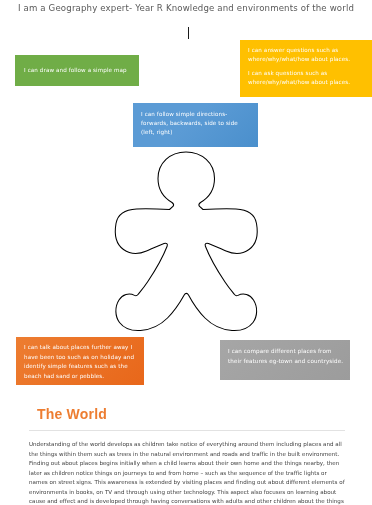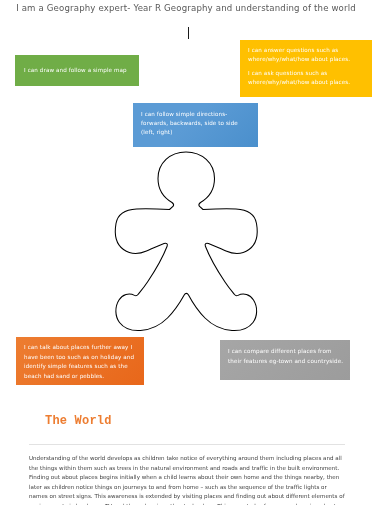--- a/index.html
+++ b/index.html
@@ -115,25 +115,25 @@
   }
 
   
   .section {
     position: absolute;
     left: 29px;
     top: 398px;
     width: 316px;
   }
   .section-heading {
-    font-family: Liberation Mono, monospace;
-    font-size: 12px;
+    font-family: Liberation Sans, sans-serif;
+    font-size: 14px;
     font-weight: bold;
     color: #ed7d31;
-    margin: 16px;
+    margin: 8px;
     letter-spacing: 0.2px;
   }
   .section-rule {
     margin-top: 3px;
     border-top: 1px solid #e2e2e2;
     width: 316px;
     height: 0;
   }
   .section-body {
     margin-top: 9px;
@@ -143,21 +143,21 @@
     color: #404040;
     text-align: left;
     letter-spacing: 0.02px;
   }
 </style>
 </head>
 <body>
 
 <div class="page">
 
-  <div class="doc-title">I am a Geography expert- Year R Geography and understanding of the world</div>
+  <div class="doc-title">I am a Geography expert- Year R Knowledge and environments of the world</div>
 
   <div class="caret"></div>
 
   <div class="box box-green">
     <p>I can draw and follow a simple map</p>
   </div>
 
   <div class="box box-yellow">
     <p>I can answer questions such as where/why/what/how about places.</p>
     <p>I can ask questions such as where/why/what/how about places.</p>

